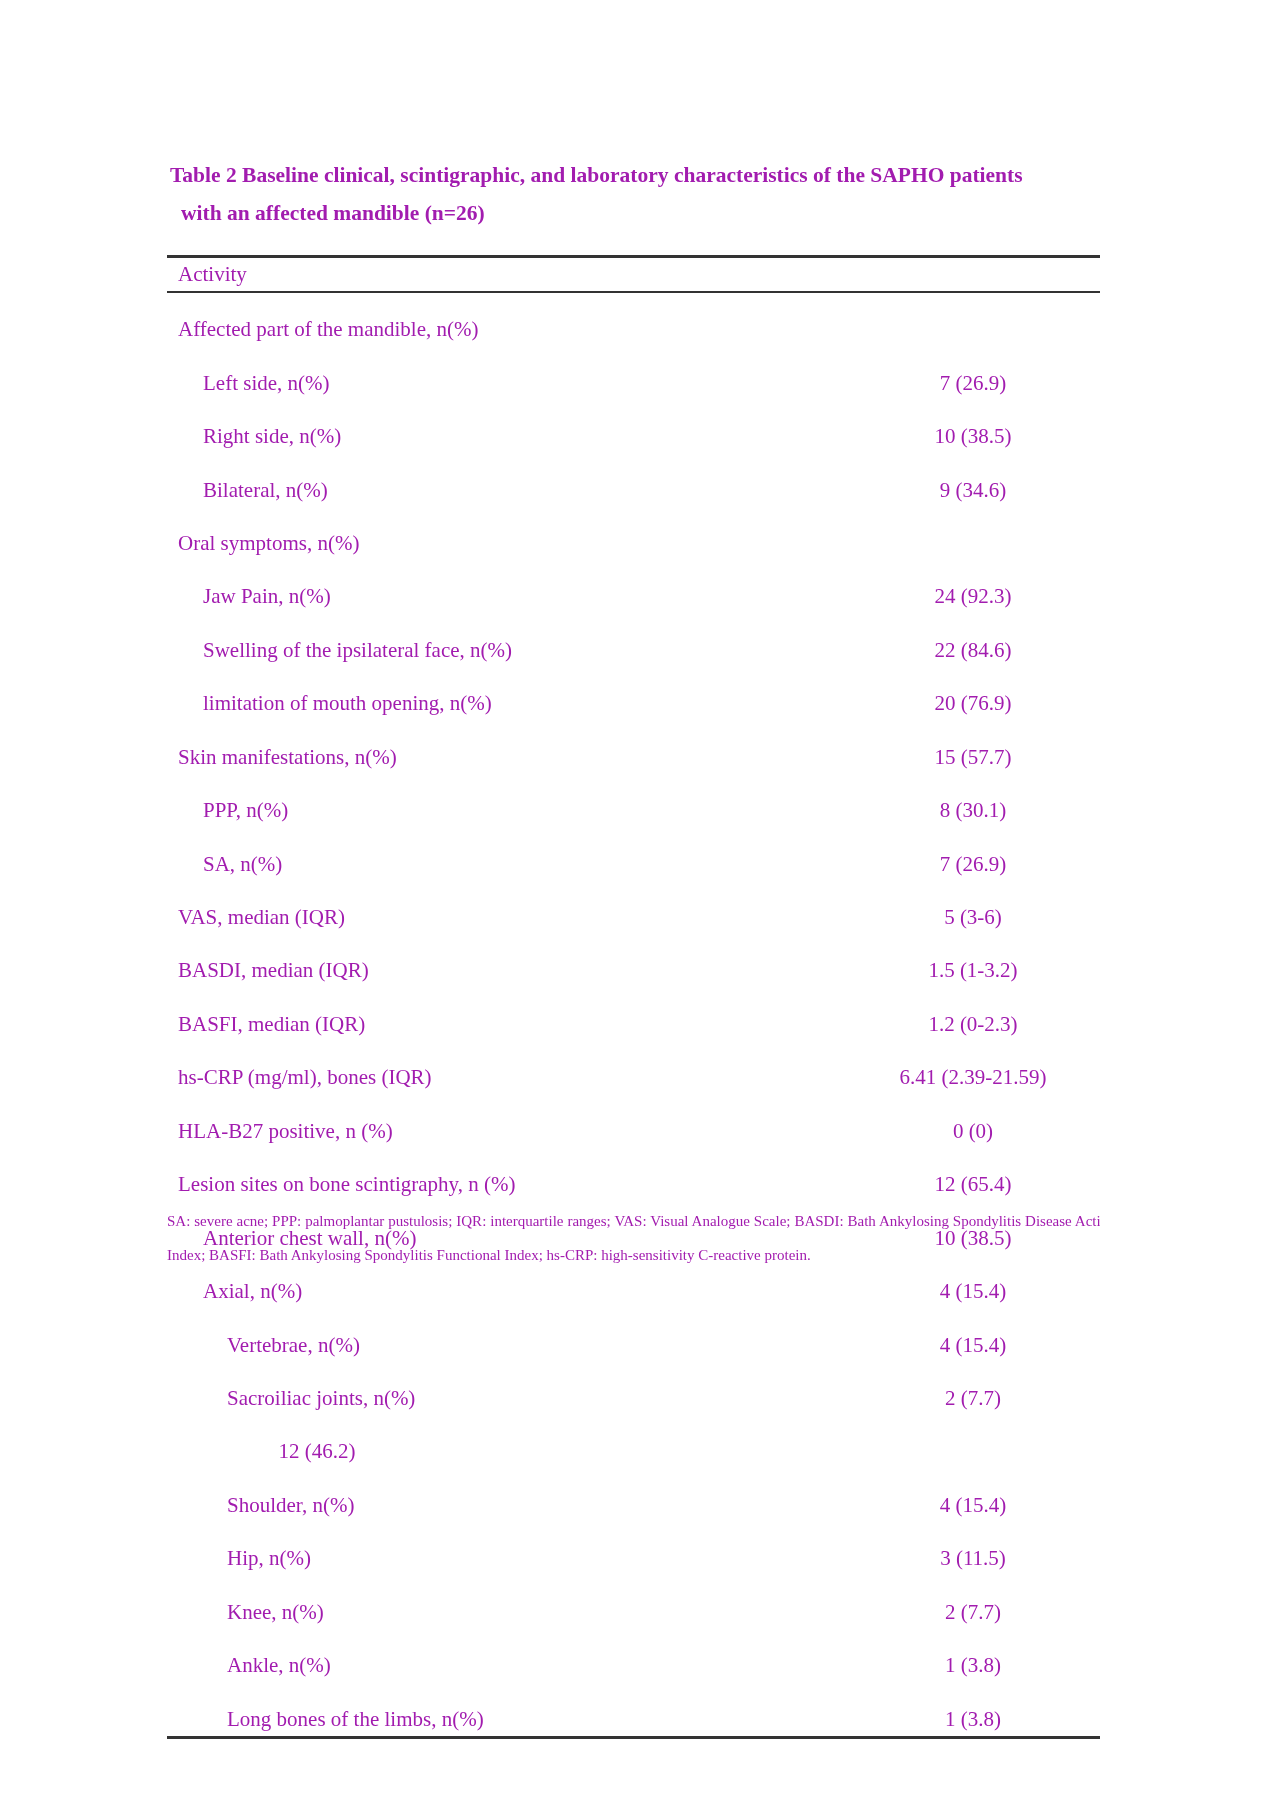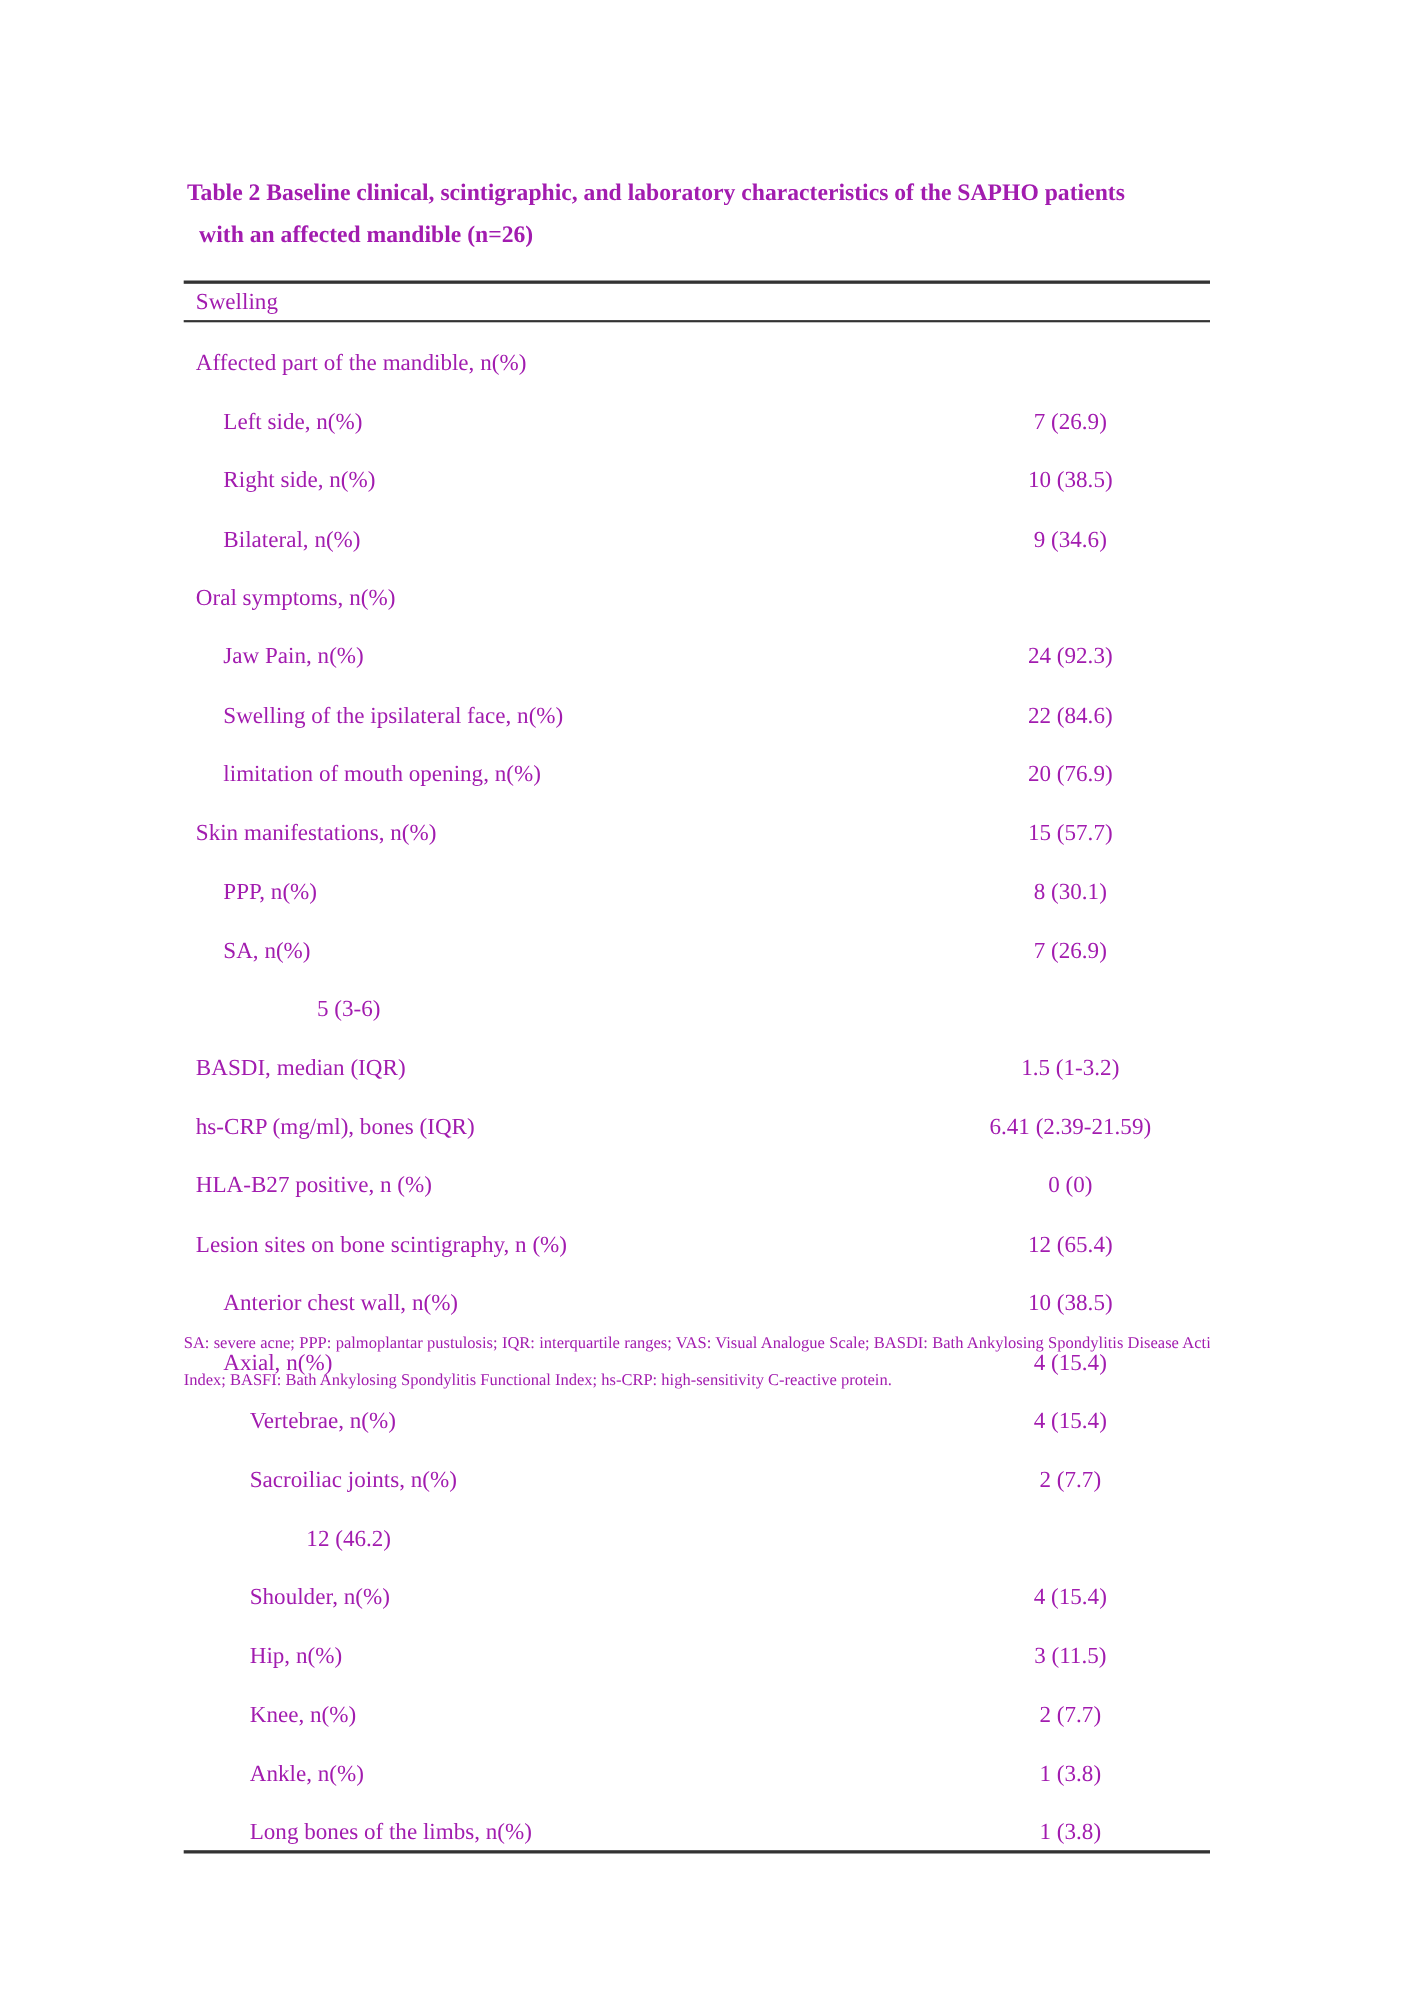--- a/index.html
+++ b/index.html
@@ -73,21 +73,21 @@
 
 <div class="page">
 
   <div class="title">
     <div class="title-line1">Table 2 Baseline clinical, scintigraphic, and laboratory characteristics of the SAPHO patients</div>
     <div class="title-line2">with an affected mandible (n=26)</div>
   </div>
 
   <div class="table">
     <div class="thead">
-      <div class="tlabel">Swelling</div>
+      <div class="tlabel">Activity</div>
       <div class="tvalue"></div>
     </div>
     <div class="tbody">
         <div class="trow indent-0">
           <div class="tlabel">Affected part of the mandible, n(%)</div>
           <div class="tvalue"></div>
         </div>
         <div class="trow indent-1">
           <div class="tlabel">Left side, n(%)</div>
           <div class="tvalue">7 (26.9)</div>
@@ -122,27 +122,32 @@
         </div>
         <div class="trow indent-1">
           <div class="tlabel">PPP, n(%)</div>
           <div class="tvalue">8 (30.1)</div>
         </div>
         <div class="trow indent-1">
           <div class="tlabel">SA, n(%)</div>
           <div class="tvalue">7 (26.9)</div>
         </div>
         <div class="trow indent-0">
+          <div class="tlabel">VAS, median (IQR)</div>
           <div class="tvalue">5 (3-6)</div>
         </div>
         <div class="trow indent-0">
           <div class="tlabel">BASDI, median (IQR)</div>
           <div class="tvalue">1.5 (1-3.2)</div>
         </div>
         <div class="trow indent-0">
+          <div class="tlabel">BASFI, median (IQR)</div>
+          <div class="tvalue">1.2 (0-2.3)</div>
+        </div>
+        <div class="trow indent-0">
           <div class="tlabel">hs-CRP (mg/ml), bones (IQR)</div>
           <div class="tvalue">6.41 (2.39-21.59)</div>
         </div>
         <div class="trow indent-0">
           <div class="tlabel">HLA-B27 positive, n (%)</div>
           <div class="tvalue">0 (0)</div>
         </div>
         <div class="trow indent-0">
           <div class="tlabel">Lesion sites on bone scintigraphy, n (%)</div>
           <div class="tvalue">12 (65.4)</div>

